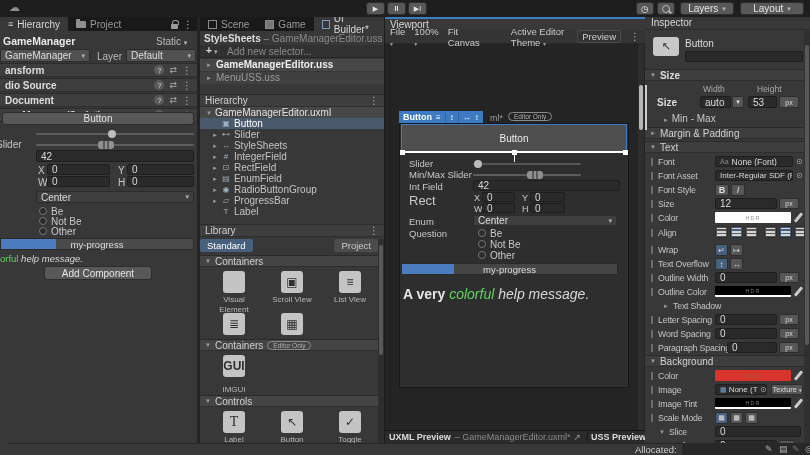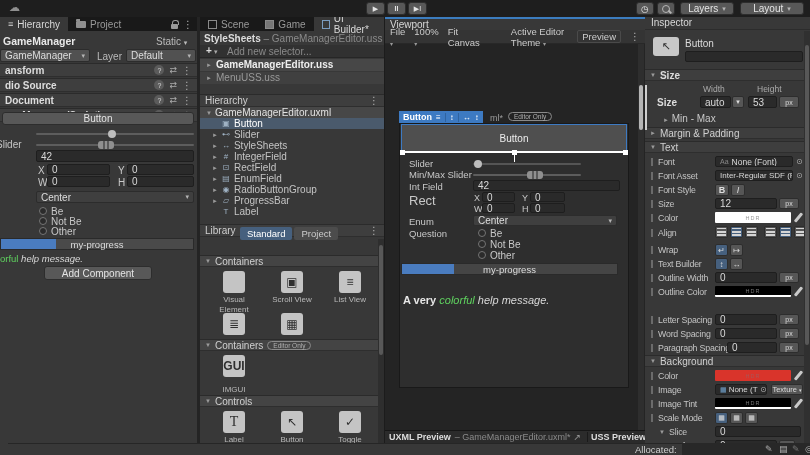--- a/index.html
+++ b/index.html
@@ -258,21 +258,21 @@
     <div class="trow" style="top:189px;height:11px">
         <span style="width:21px"></span>
         <span class="ticon">T</span>
         <span>Label</span>
       </div>
 
     <div class="hdr" style="top:207px;height:13px">
         <span>Library</span>
         <span class="kebab" style="margin-left:auto">⋮</span>
       </div>
-    <div class="abs" style="left:0;top:210px;width:178px;display:flex;justify-content:center;gap:2px">
+    <div class="abs" style="left:0;top:222px;width:178px;display:flex;justify-content:space-between;gap:2px">
       <div style="background:#46607e;color:#fff;border-radius:2px;padding:1px 7px;font-size:9.5px">Standard</div>
       <div style="background:#4c4c4c;color:#ccc;border-radius:2px;padding:1px 7px;font-size:9.5px">Project</div>
     </div>
     <div class="hdr" style="top:238px;height:12px;background:#444">
         <span class="fold">▼</span>
         <span>Containers</span>
       </div>
     <div class="abs" style="left:6px;top:254px;width:56px">
         <div class="libicon"></div>
         <div class="liblbl" style="width:40px;margin:2px auto 0">Visual Element</div>
@@ -385,21 +385,21 @@
     <span class="radio" style="left:93px;top:212px"></span>
       <div class="lbl" style="left:105px;top:211px">Be</div>
     <span class="radio" style="left:93px;top:223px"></span>
       <div class="lbl" style="left:105px;top:222px">Not Be</div>
     <span class="radio" style="left:93px;top:234px"></span>
       <div class="lbl" style="left:105px;top:233px">Other</div>
     <div class="abs" style="left:16px;top:246px;width:217px;height:12px;background:#454545;border:1px solid #2a2a2a">
       <div class="abs" style="left:0;top:0;width:52px;height:10px;background:#4a7cbf"></div>
       <div class="abs" style="left:0;top:0;width:215px;text-align:center;color:#ddd;font-size:9.5px">my-progress</div>
     </div>
-    <div class="lbl" style="left:18px;top:277px;font-size:11px"><b style="color:#e6e6e6">A very </b><span style="color:#5fd35f;font-style:italic">colorful</span><span style="font-style:italic;color:#d8d8d8"> help message.</span></div>
+    <div class="lbl" style="left:18px;top:269px;font-size:14px"><b style="color:#e6e6e6">A very </b><span style="color:#5fd35f;font-style:italic">colorful</span><span style="font-style:italic;color:#d8d8d8"> help message.</span></div>
     <div class="scrolltrack" style="left:253px;top:27px;width:6px;height:386px">
         <div class="scrollthumb" style="left:1px;top:41px;width:4px;height:45px;background:#b5b5b5"></div>
       </div>
   </div>
 
   <div class="abs" style="left:385px;top:430px;width:425px;height:13px;background:#2b2b2b;border-top:1px solid #161616;display:flex;align-items:center;font-size:9px">
     <b style="color:#ddd;padding-left:4px">UXML Preview</b>
     <span style="color:#8a8a8a;padding-left:4px">– GameManagerEditor.uxml*</span>
     <span style="color:#9a9a9a;padding:0 3px">↗</span>
     <span style="width:1px;height:10px;background:#1a1a1a;margin:0 3px"></span>
@@ -498,35 +498,39 @@
         </div>
       </div>
     <div class="irow" style="top:226px;height:13px">
         <span class="tick"></span>
         <span class="ilbl">Wrap</span>
       <div class="mini on" style="left:70px;top:1px;width:13px;height:12px;font-size:8px">↵</div>
       <div class="mini" style="left:85px;top:1px;width:13px;height:12px;font-size:8px">↦</div>
       </div>
     <div class="irow" style="top:240px;height:13px">
         <span class="tick"></span>
-        <span class="ilbl">Text Builder</span>
+        <span class="ilbl">Text Overflow</span>
       <div class="mini on" style="left:70px;top:1px;width:13px;height:12px;font-size:8px">↕</div>
       <div class="mini" style="left:85px;top:1px;width:13px;height:12px;font-size:8px">↔</div>
       </div>
     <div class="irow" style="top:254px;height:13px">
         <span class="tick"></span>
         <span class="ilbl">Outline Width</span>
       <div class="field" style="left:70px;top:1px;width:62px;height:11px">0</div>
       <div class="mini" style="left:134px;top:1px;width:20px;height:11px">px</div>
       </div>
     <div class="irow" style="top:268px;height:13px">
         <span class="tick"></span>
         <span class="ilbl">Outline Color</span>
       <div class="swatch alpha" style="left:70px;top:1px;width:76px;background:#000;color:#777">HDR</div>
       <span class="eyed" style="left:152px;top:1px"></span>
+      </div>
+    <div class="irow" style="top:282px;height:13px">
+        <span class="fold" style="position:absolute;left:18px">►</span>
+        <span class="ilbl" style="left:28px">Text Shadow</span>
       </div>
     <div class="irow" style="top:296px;height:13px">
         <span class="tick"></span>
         <span class="ilbl">Letter Spacing</span>
       <div class="field" style="left:70px;top:1px;width:62px;height:11px">0</div>
       <div class="mini" style="left:134px;top:1px;width:20px;height:11px">px</div>
       </div>
     <div class="irow" style="top:310px;height:13px">
         <span class="tick"></span>
         <span class="ilbl">Word Spacing</span>

